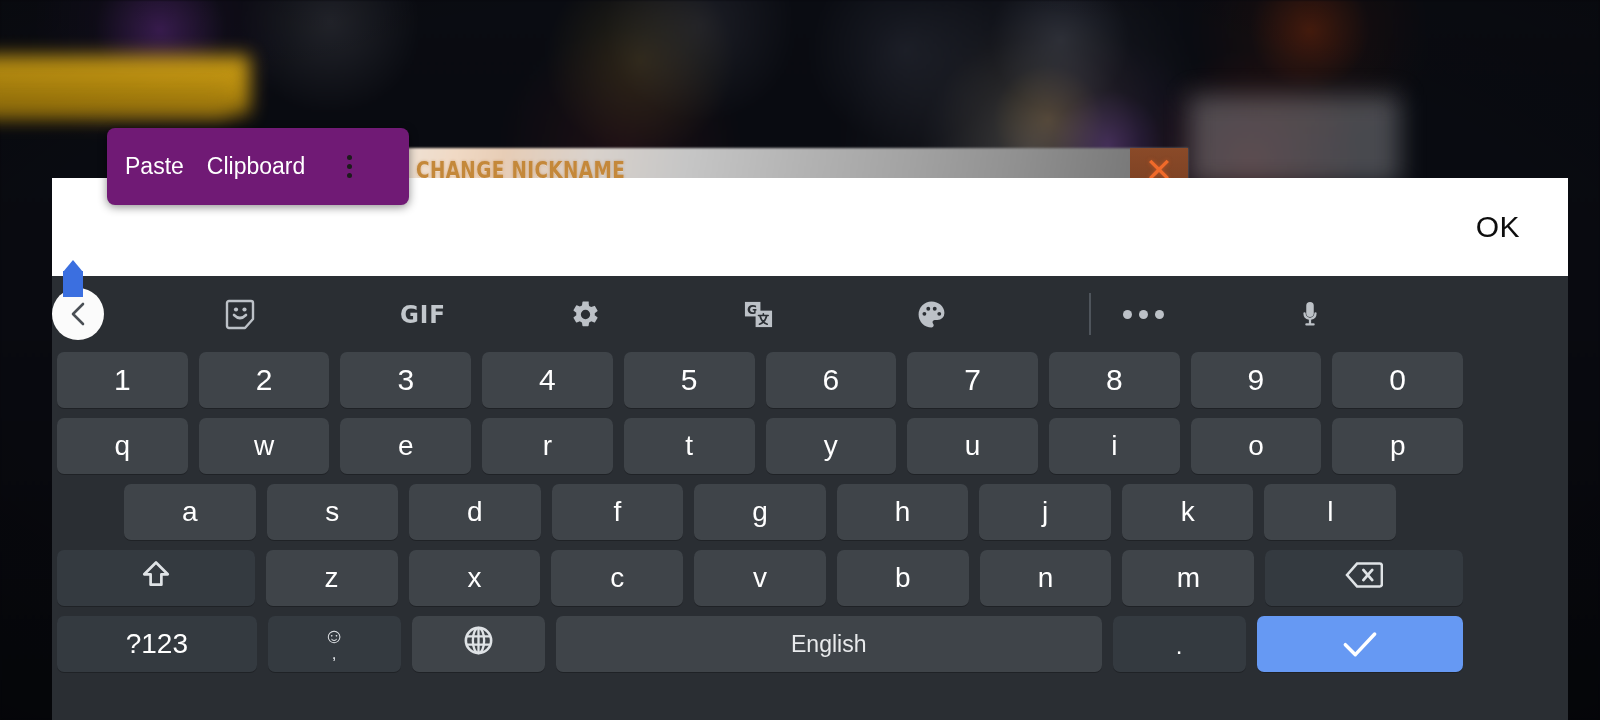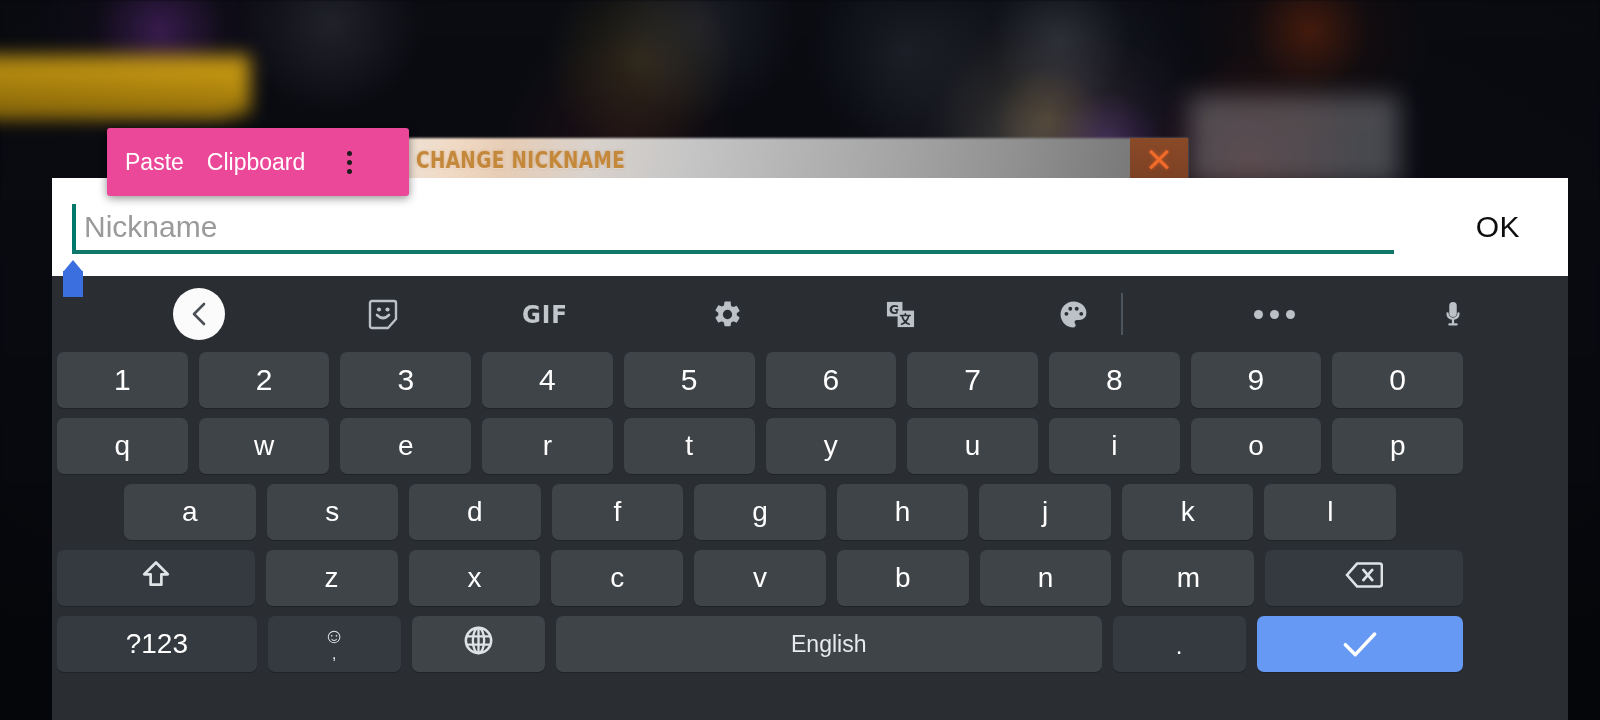--- a/index.html
+++ b/index.html
@@ -57,21 +57,21 @@
     filter: blur(12px);
   }
   .bg-vignette {
     position: absolute; inset: 0;
     background: radial-gradient(ellipse 120% 110% at 50% 45%, rgba(0,0,0,0) 40%, rgba(0,0,0,0.55) 100%);
   }
 
   
   #nick-dialog {
     position: absolute;
-    left: 402px; top: 138px;
+    left: 402px; top: 148px;
     width: 786px; height: 44px;
   }
   .dlg-bar {
     position: absolute; inset: 0;
     background: linear-gradient(100deg,
       #efe2d6 0%, #f0d9c4 7%, #e7cdb6 13%,
       #d9d2cc 24%, #c6c6c6 36%, #b4b4b4 50%,
       #a3a3a3 64%, #909090 78%, #7d7d7d 90%, #6e6e6e 100%);
     filter: blur(1.2px);
   }
@@ -103,23 +103,23 @@
     color: #f06a2a;
     font-family: "Liberation Sans", sans-serif;
     font-weight: 400;
     text-shadow: 0 0 4px rgba(240,100,40,0.5);
   }
 
   
   #paste-menu {
     position: absolute;
     left: 107px; top: 128px;
-    width: 302px; height: 68px;
-    background: #ec4899;
-    border-radius: 3px;
+    width: 302px; height: 77px;
+    background: #701a75;
+    border-radius: 8px;
     display: flex;
     align-items: center;
     box-shadow: 0 2px 10px rgba(0,0,0,0.45);
     z-index: 30;
   }
   #paste-menu .pm-item {
     color: #ffffff;
     font-size: 23px;
     font-family: "Liberation Sans", sans-serif;
     white-space: nowrap;
@@ -218,21 +218,21 @@
   }
   #kb-toolbar {
     position: absolute;
     left: 0; top: 0;
     width: 1416px; height: 76px;
     display: flex;
     align-items: center;
   }
   .tb-slot {
     flex: 1 1 0;
-    display: flex; align-items: center; justify-content: flex-end;
+    display: flex; align-items: center; justify-content: flex-start;
     height: 100%;
     cursor: pointer;
   }
   .tb-slot.narrow { flex: 0 0 34px; }
   .back-circle {
     width: 52px; height: 52px;
     border-radius: 50%;
     background: #fbfbfb;
     display: flex; align-items: center; justify-content: center;
   }
@@ -329,25 +329,20 @@
     <span class="pm-item pm-clip">Clipboard</span>
     <span class="pm-more">
         <i></i>
         <i></i>
         <i></i>
       </span>
   </div>
 
   <div id="input-panel">
     <div id="input-row">
-      <div id="field-wrap">
-        <span class="caret"></span>
-        <span class="ph">Nickname</span>
-        <span class="underline"></span>
-      </div>
       <button id="ok-btn">OK</button>
     </div>
   </div>
 
   <div class="handle">
     <span class="tip"></span>
     <span class="body"></span>
   </div>
 
   <div id="keyboard">

